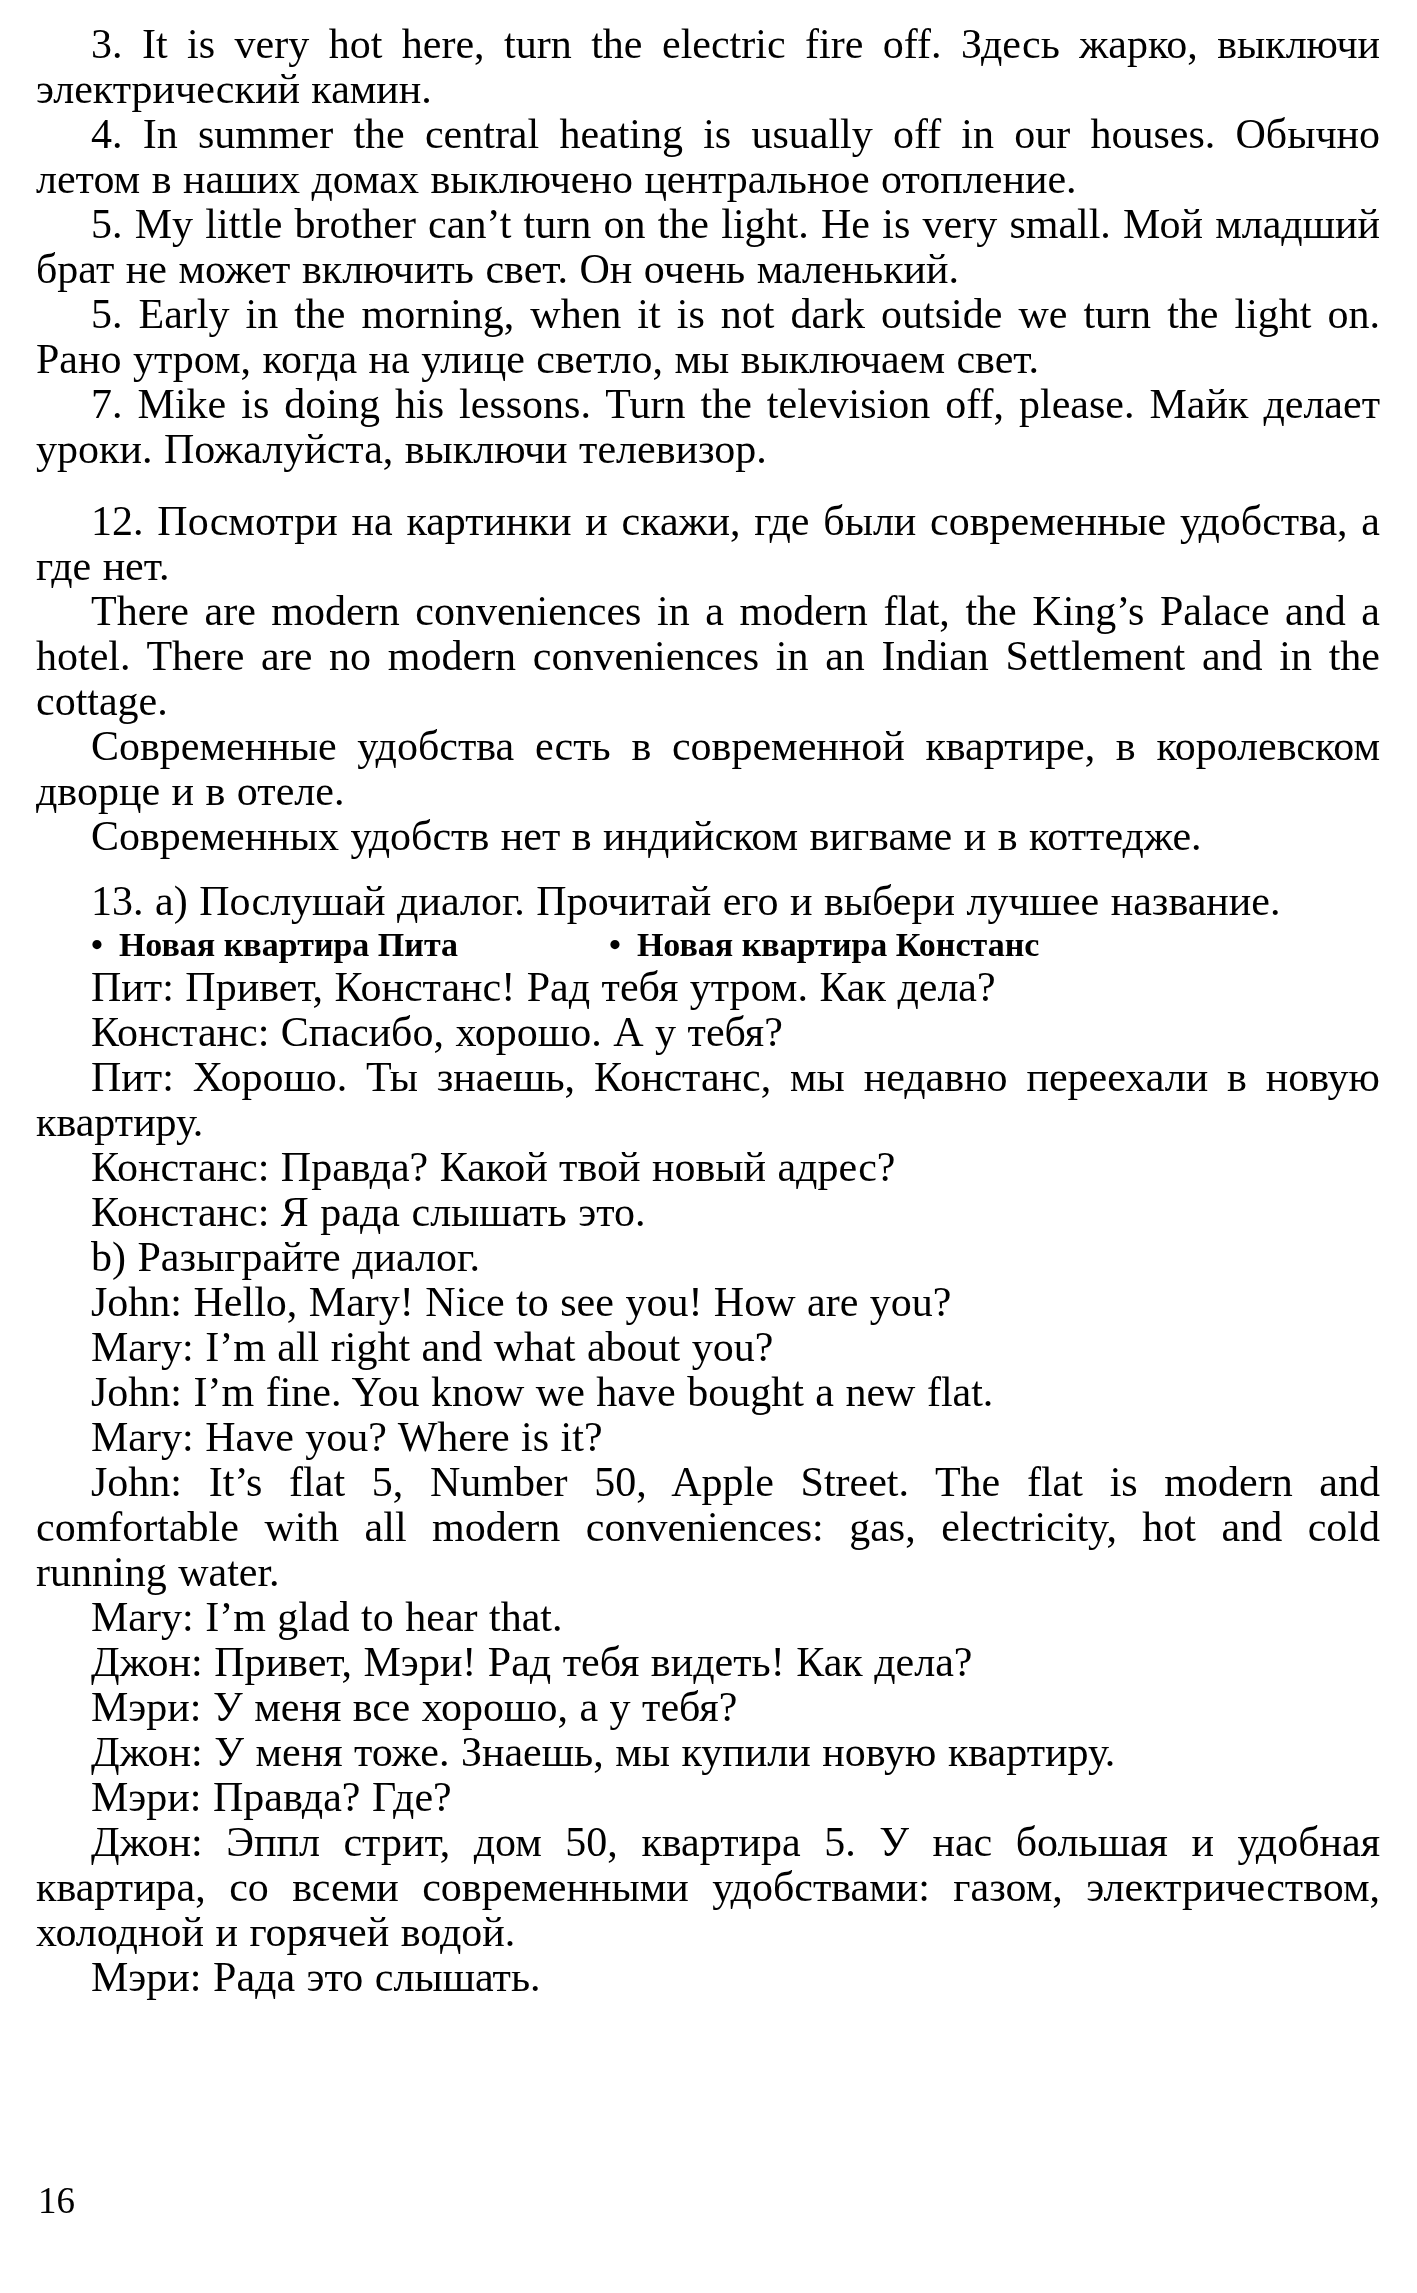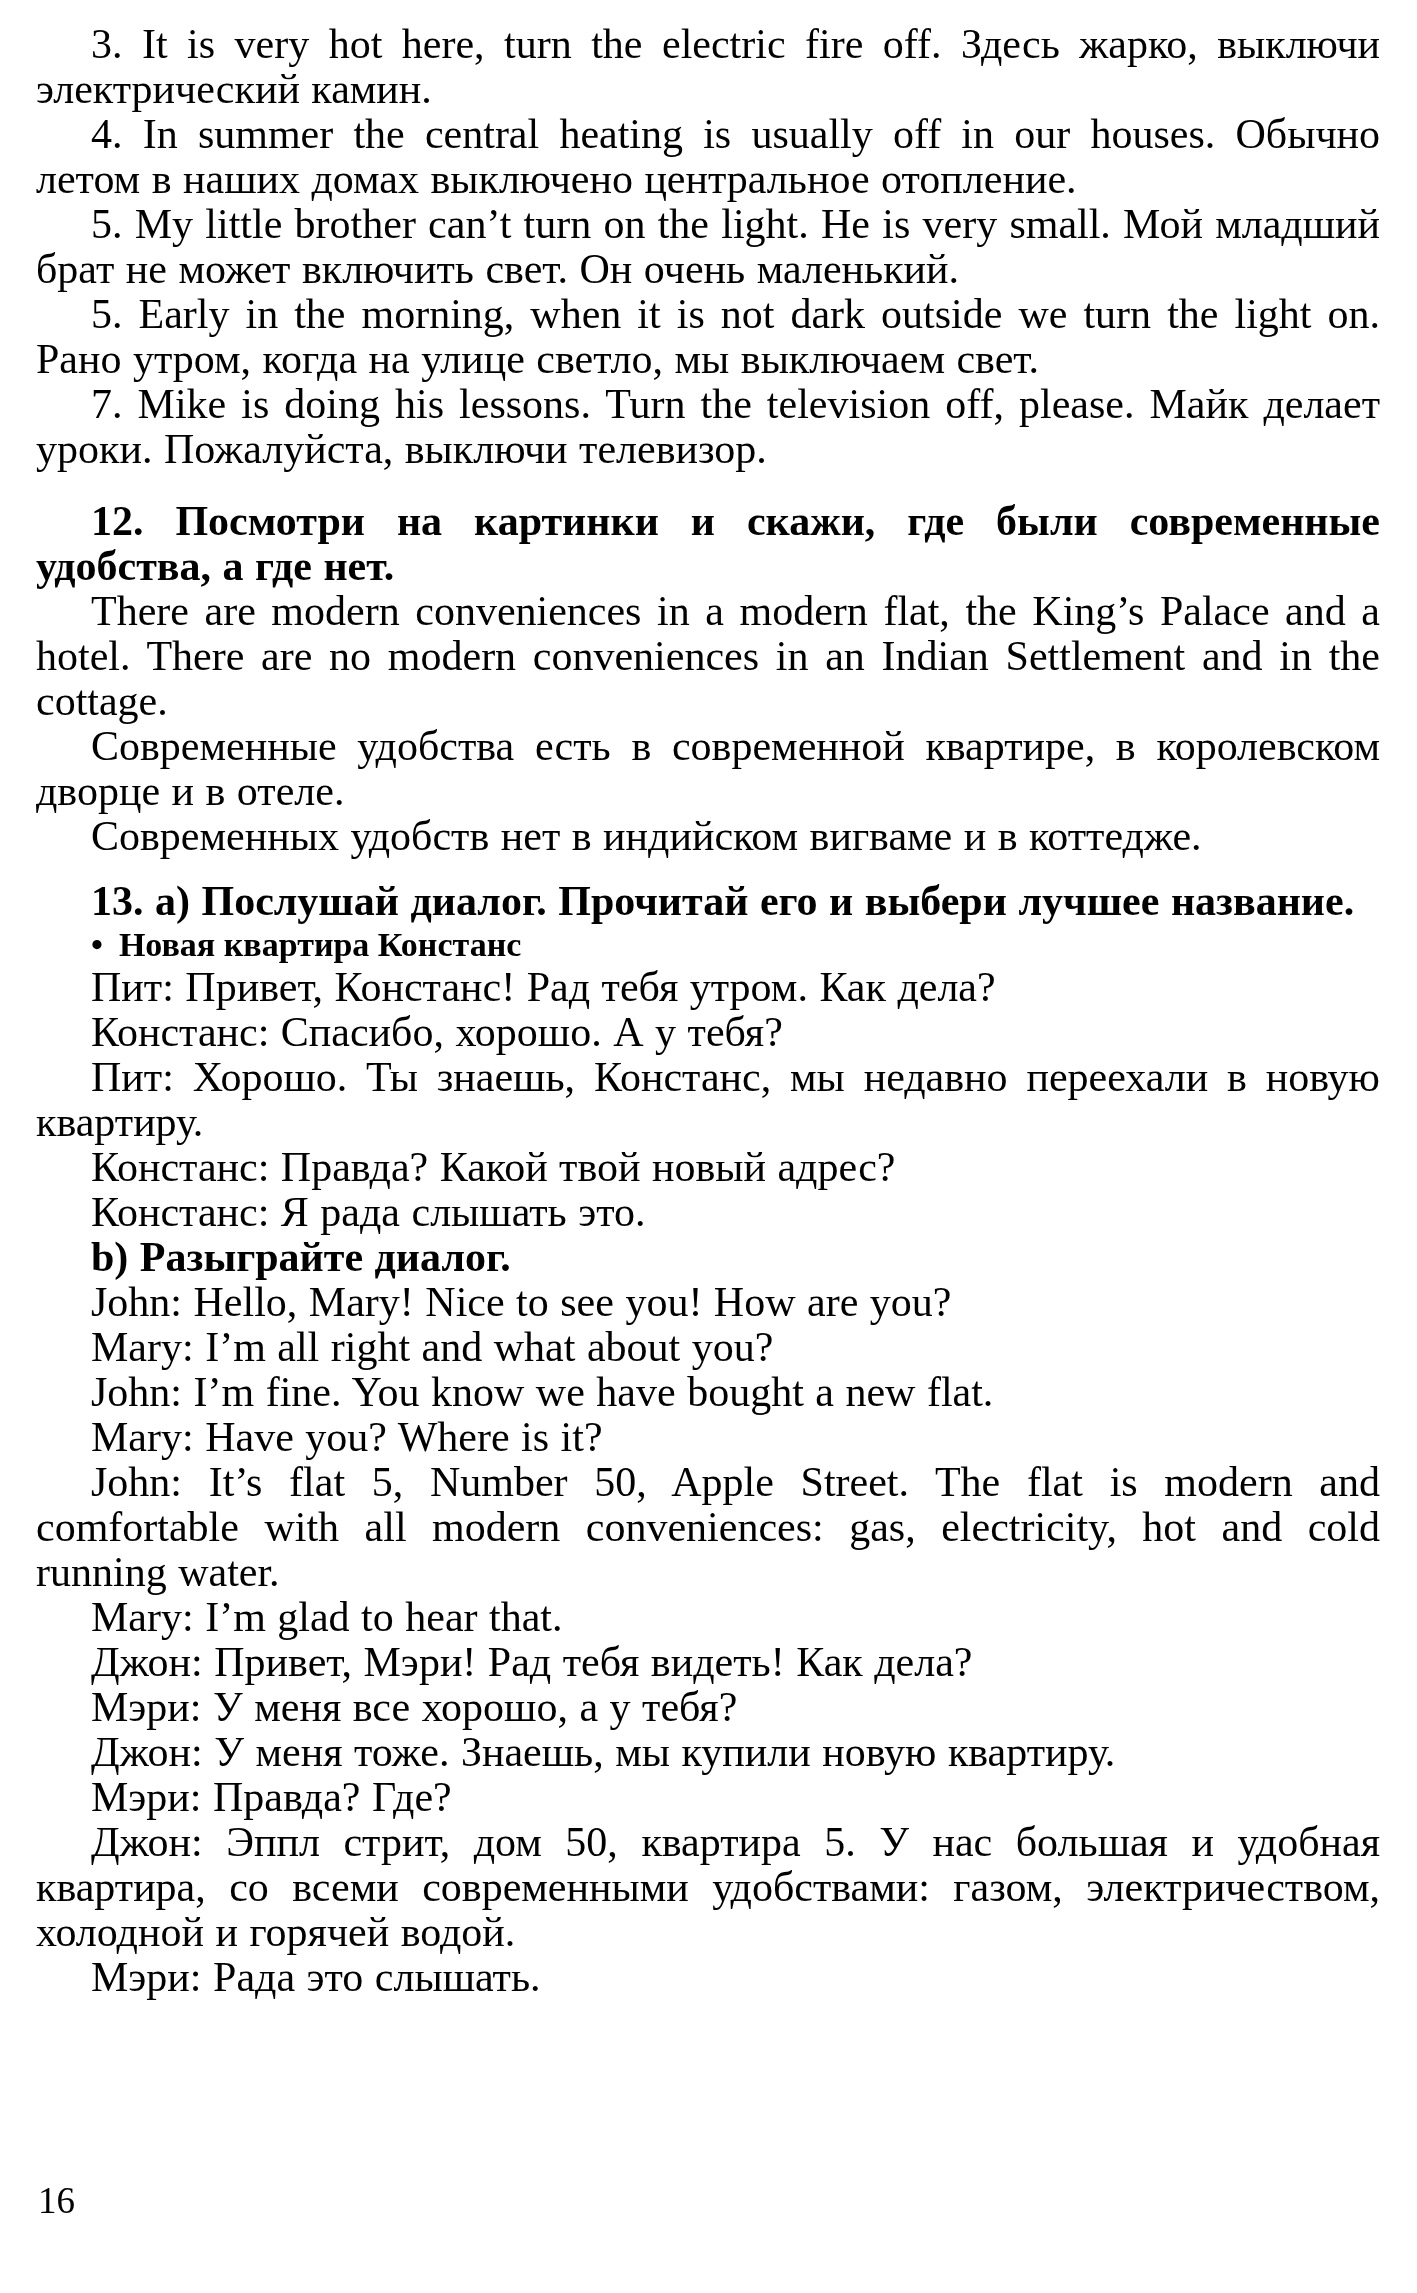--- a/index.html
+++ b/index.html
@@ -19,21 +19,21 @@
     width: 1344px;
   }
   .para {
     margin: 0;
     font-size: 42px;
     line-height: 45px;
     text-align: justify;
     text-indent: 55px;
     word-spacing: 1px;
   }
-  .heading { font-weight: bold; }
+  .heading { font-weight: normal; }
   .mt-lg { margin-top: 27px; }
   .mt-md { margin-top: 20px; }
   .bullet-row {
     display: flex;
     padding-left: 55px;
     font-size: 34px;
     line-height: 41px;
     font-weight: bold;
   }
   .bullet-item { white-space: nowrap; }
@@ -60,20 +60,21 @@
   <p class="para">7. Mike is doing his lessons. Turn the television off, please. Майк делает уроки. Пожалуйста, выключи телевизор.</p>
 
   <p class="para heading mt-lg">12. Посмотри на картинки и скажи, где были современные удобства, а где нет.</p>
   <p class="para">There are modern conveniences in a modern flat, the King’s Palace and a hotel. There are no modern conveniences in an Indian Settlement and in the cottage.</p>
   <p class="para">Современные удобства есть в современной квартире, в королевском дворце и в отеле.</p>
   <p class="para">Современных удобств нет в индийском вигваме и в коттедже.</p>
 
   <p class="para heading mt-md">13. а) Послушай диалог. Прочитай его и выбери лучшее название.</p>
 
   <div class="bullet-row">
+    <span class="bullet-item col1"><span class="bullet">•</span><span>Новая квартира Пита</span></span>
     <span class="bullet-item"><span class="bullet">•</span><span>Новая квартира Констанс</span></span>
   </div>
 
   <p class="para"><span class="speaker">Пит</span><span>: </span><span>Привет, Констанс! Рад тебя утром. Как дела?</span></p>
   <p class="para"><span class="speaker">Констанс</span><span>: </span><span>Спасибо, хорошо. А у тебя?</span></p>
   <p class="para"><span class="speaker">Пит</span><span>: </span><span>Хорошо. Ты знаешь, Констанс, мы недавно переехали в новую квартиру.</span></p>
   <p class="para"><span class="speaker">Констанс</span><span>: </span><span>Правда? Какой твой новый адрес?</span></p>
   <p class="para"><span class="speaker">Констанс</span><span>: </span><span>Я рада слышать это.</span></p>
 
   <p class="para heading">b) Разыграйте диалог.</p>

